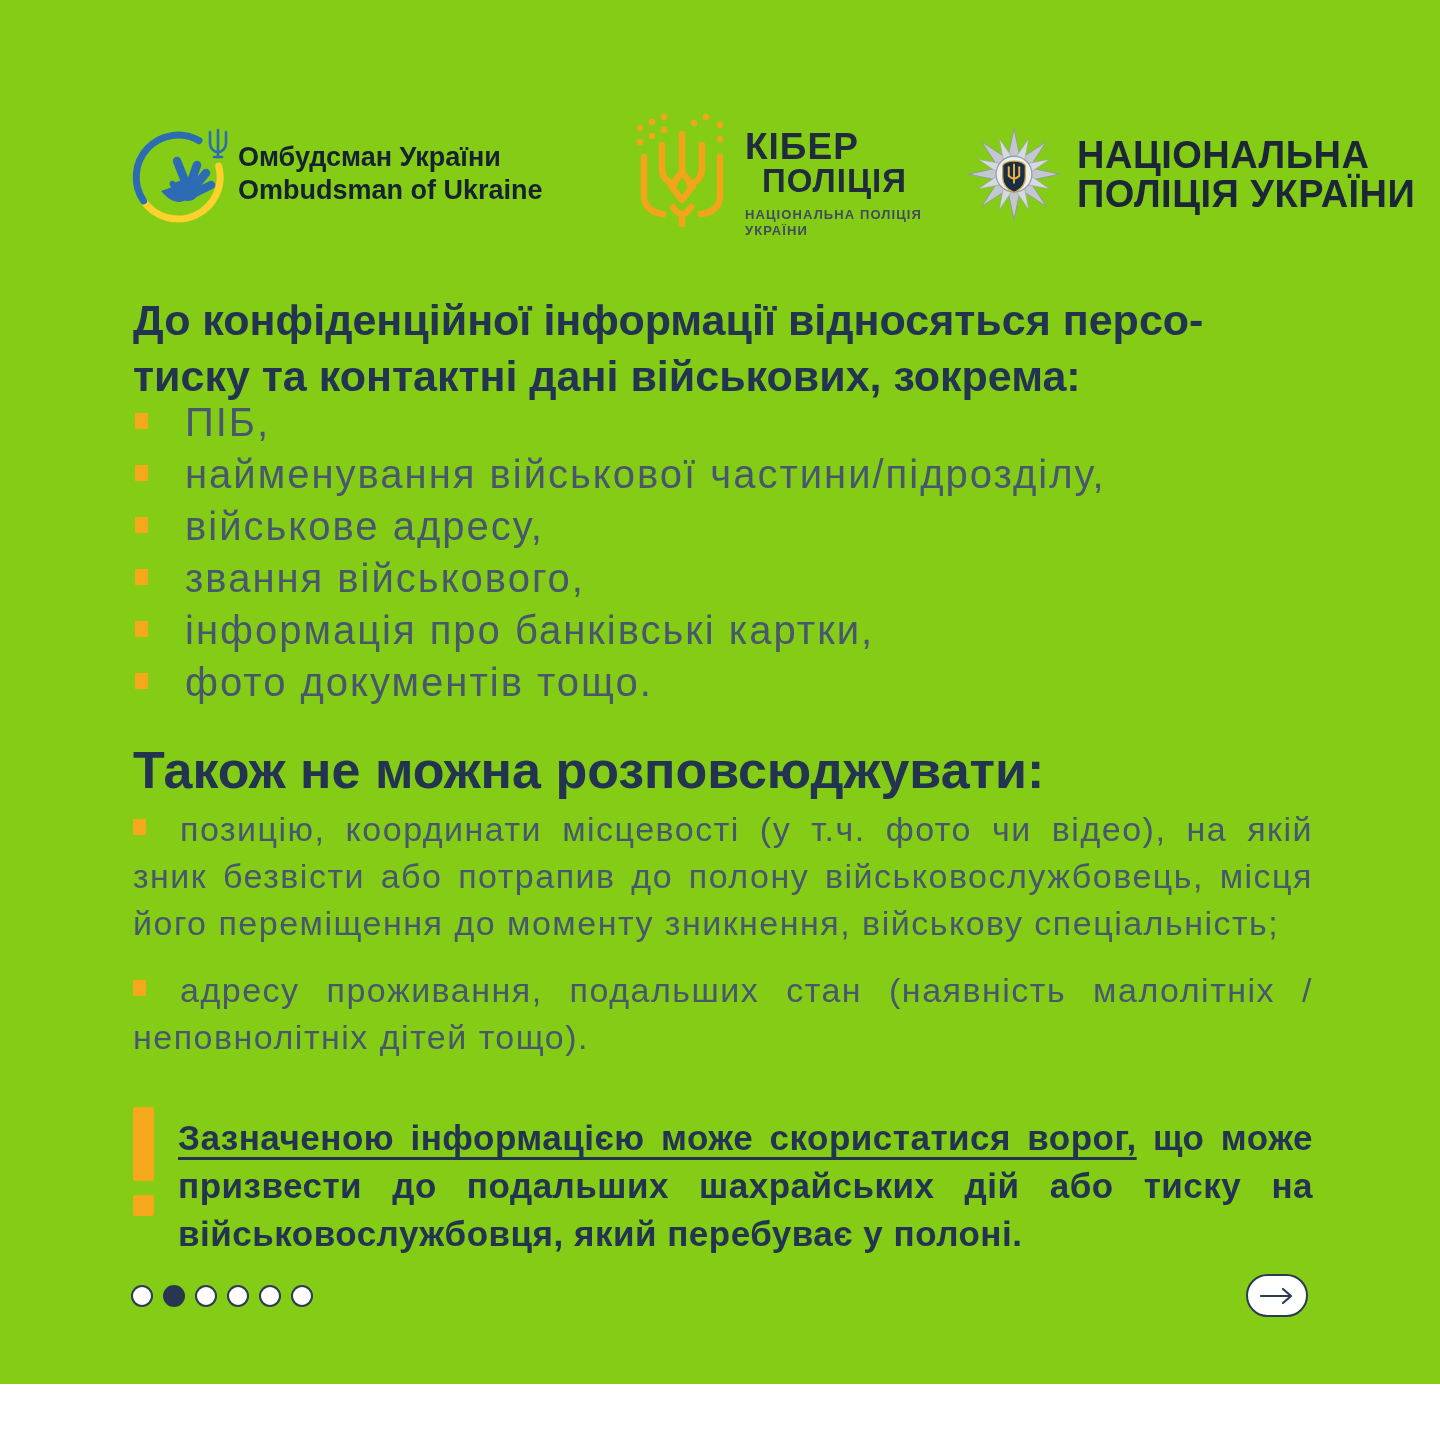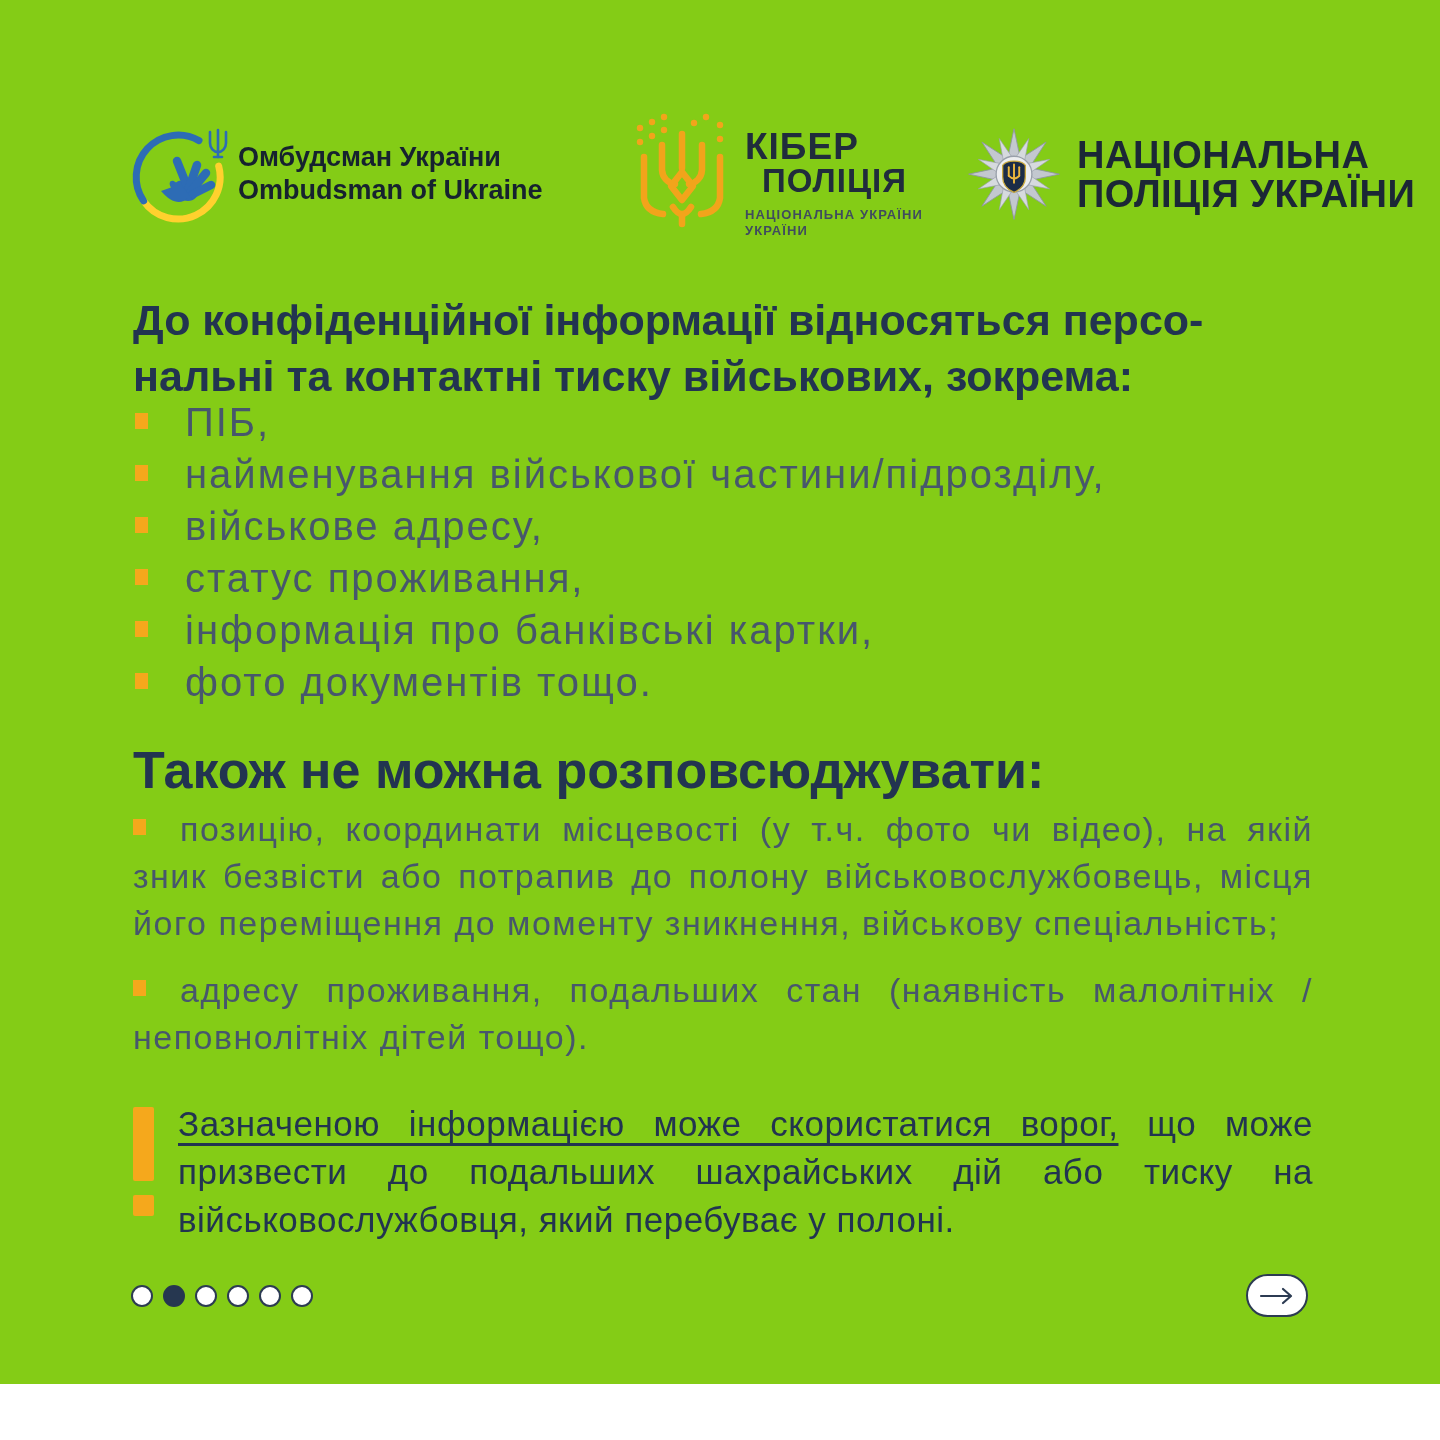--- a/index.html
+++ b/index.html
@@ -26,21 +26,21 @@
   .list li{display:flex;align-items:flex-start;font-size:40px;line-height:36px;letter-spacing:2px;color:#47576c;margin-bottom:16px;}
   .sq{flex:0 0 auto;width:13px;height:16px;background:#F5A81C;margin:9px 37px 0 2px;}
   
   .paras{position:absolute;left:133px;top:806px;width:1180px;}
   .para{font-size:34px;line-height:47px;letter-spacing:1.5px;color:#47576c;text-align:justify;margin:0 0 20px 0;}
   .sqi{display:inline-block;width:13px;height:16px;background:#F5A81C;margin-right:34px;transform:translateY(-6px);}
   
   .warning{position:absolute;left:133px;top:1100px;width:1180px;}
   .excl-bar{position:absolute;left:0;top:7px;width:21px;height:74px;background:#F5A81C;border-radius:2px;}
   .excl-dot{position:absolute;left:0;top:95px;width:21px;height:21px;background:#F5A81C;border-radius:2px;}
-  .warn-text{margin:0 0 0 45px;font-weight:400;font-size:35px;line-height:48px;color:#223450;text-align:justify;letter-spacing:0.5px;}
+  .warn-text{margin:14px 0 0 45px;font-weight:700;font-size:35px;line-height:48px;color:#223450;text-align:justify;letter-spacing:0.5px;}
   .warn-underline{text-decoration:underline;text-decoration-thickness:3px;text-underline-offset:7px;}
   
   .pagination{position:absolute;left:131px;top:1285px;display:flex;gap:10px;}
   .dot{width:22px;height:22px;box-sizing:border-box;border:2px solid #2c3b52;border-radius:50%;background:#ffffff;}
   .dot.active{background:#263750;border-color:#263750;}
   .next-btn{position:absolute;left:1246px;top:1274px;width:62px;height:43px;box-sizing:border-box;
     border:2px solid #2c3b52;border-radius:22px;background:#ffffff;display:flex;align-items:center;justify-content:center;padding:0;cursor:pointer;}
 </style>
 </head>
 <body>
@@ -96,21 +96,21 @@
         <path d="M88,45 v41 q-2,14 -19,16"></path>
         <path d="M50,60 L61,74 L50,88 L39,74 Z"></path>
         <path d="M41,95 q9,14 18,0"></path>
         <path d="M50,103 v9"></path>
       </g>
     </svg>
     <div class="cyb-text">
       <div class="cyb-line1">КІБЕР</div>
       <div class="cyb-line2">ПОЛІЦІЯ</div>
       <div class="cyb-sub">
-        <div>НАЦІОНАЛЬНА УКРАЇНИ</div>
+        <div>НАЦІОНАЛЬНА ПОЛІЦІЯ</div>
         <div>УКРАЇНИ</div>
       </div>
     </div>
   </div>
 
   <div class="logo" id="logo-natpol">
     <svg width="96" height="110" viewBox="-55 -58 110 118">
       <polygon fill="#c3c8cf" stroke="#8e96a1" stroke-width="1" points="0,-52 7.3,-17.6 36.8,-36.8 17.6,-7.3 52,0 17.6,7.3 36.8,36.8 7.3,17.6 0,52 -7.3,17.6 -36.8,36.8 -17.6,7.3 -52,0 -17.6,-7.3 -36.8,-36.8 -7.3,-17.6"></polygon>
       <polygon fill="#d6dade" stroke="#9aa1ab" stroke-width="0.8" transform="rotate(22.5) scale(0.85)" points="0,-52 7.3,-17.6 36.8,-36.8 17.6,-7.3 52,0 17.6,7.3 36.8,36.8 7.3,17.6 0,52 -7.3,17.6 -36.8,36.8 -17.6,7.3 -52,0 -17.6,-7.3 -36.8,-36.8 -7.3,-17.6"></polygon>
       <circle r="20.5" fill="#eceef0" stroke="#99a0aa" stroke-width="1.5"></circle>
@@ -124,39 +124,39 @@
       </g>
     </svg>
     <div class="np-text">
       <div>НАЦІОНАЛЬНА</div>
       <div>ПОЛІЦІЯ УКРАЇНИ</div>
     </div>
   </div>
 
   <h1 class="h1">
     <div>До конфіденційної інформації відносяться персо-</div>
-    <div>нальні та контактні тиску військових, зокрема:</div>
+    <div>тиску та контактні дані військових, зокрема:</div>
   </h1>
 
   <ul class="list">
     <li>
         <span class="sq"></span>
         <span>ПІБ,</span>
       </li>
     <li>
         <span class="sq"></span>
         <span>найменування військової частини/підрозділу,</span>
       </li>
     <li>
         <span class="sq"></span>
         <span>військове адресу,</span>
       </li>
     <li>
         <span class="sq"></span>
-        <span>статус проживання,</span>
+        <span>звання військового,</span>
       </li>
     <li>
         <span class="sq"></span>
         <span>інформація про банківські картки,</span>
       </li>
     <li>
         <span class="sq"></span>
         <span>фото документів тощо.</span>
       </li>
   </ul>

